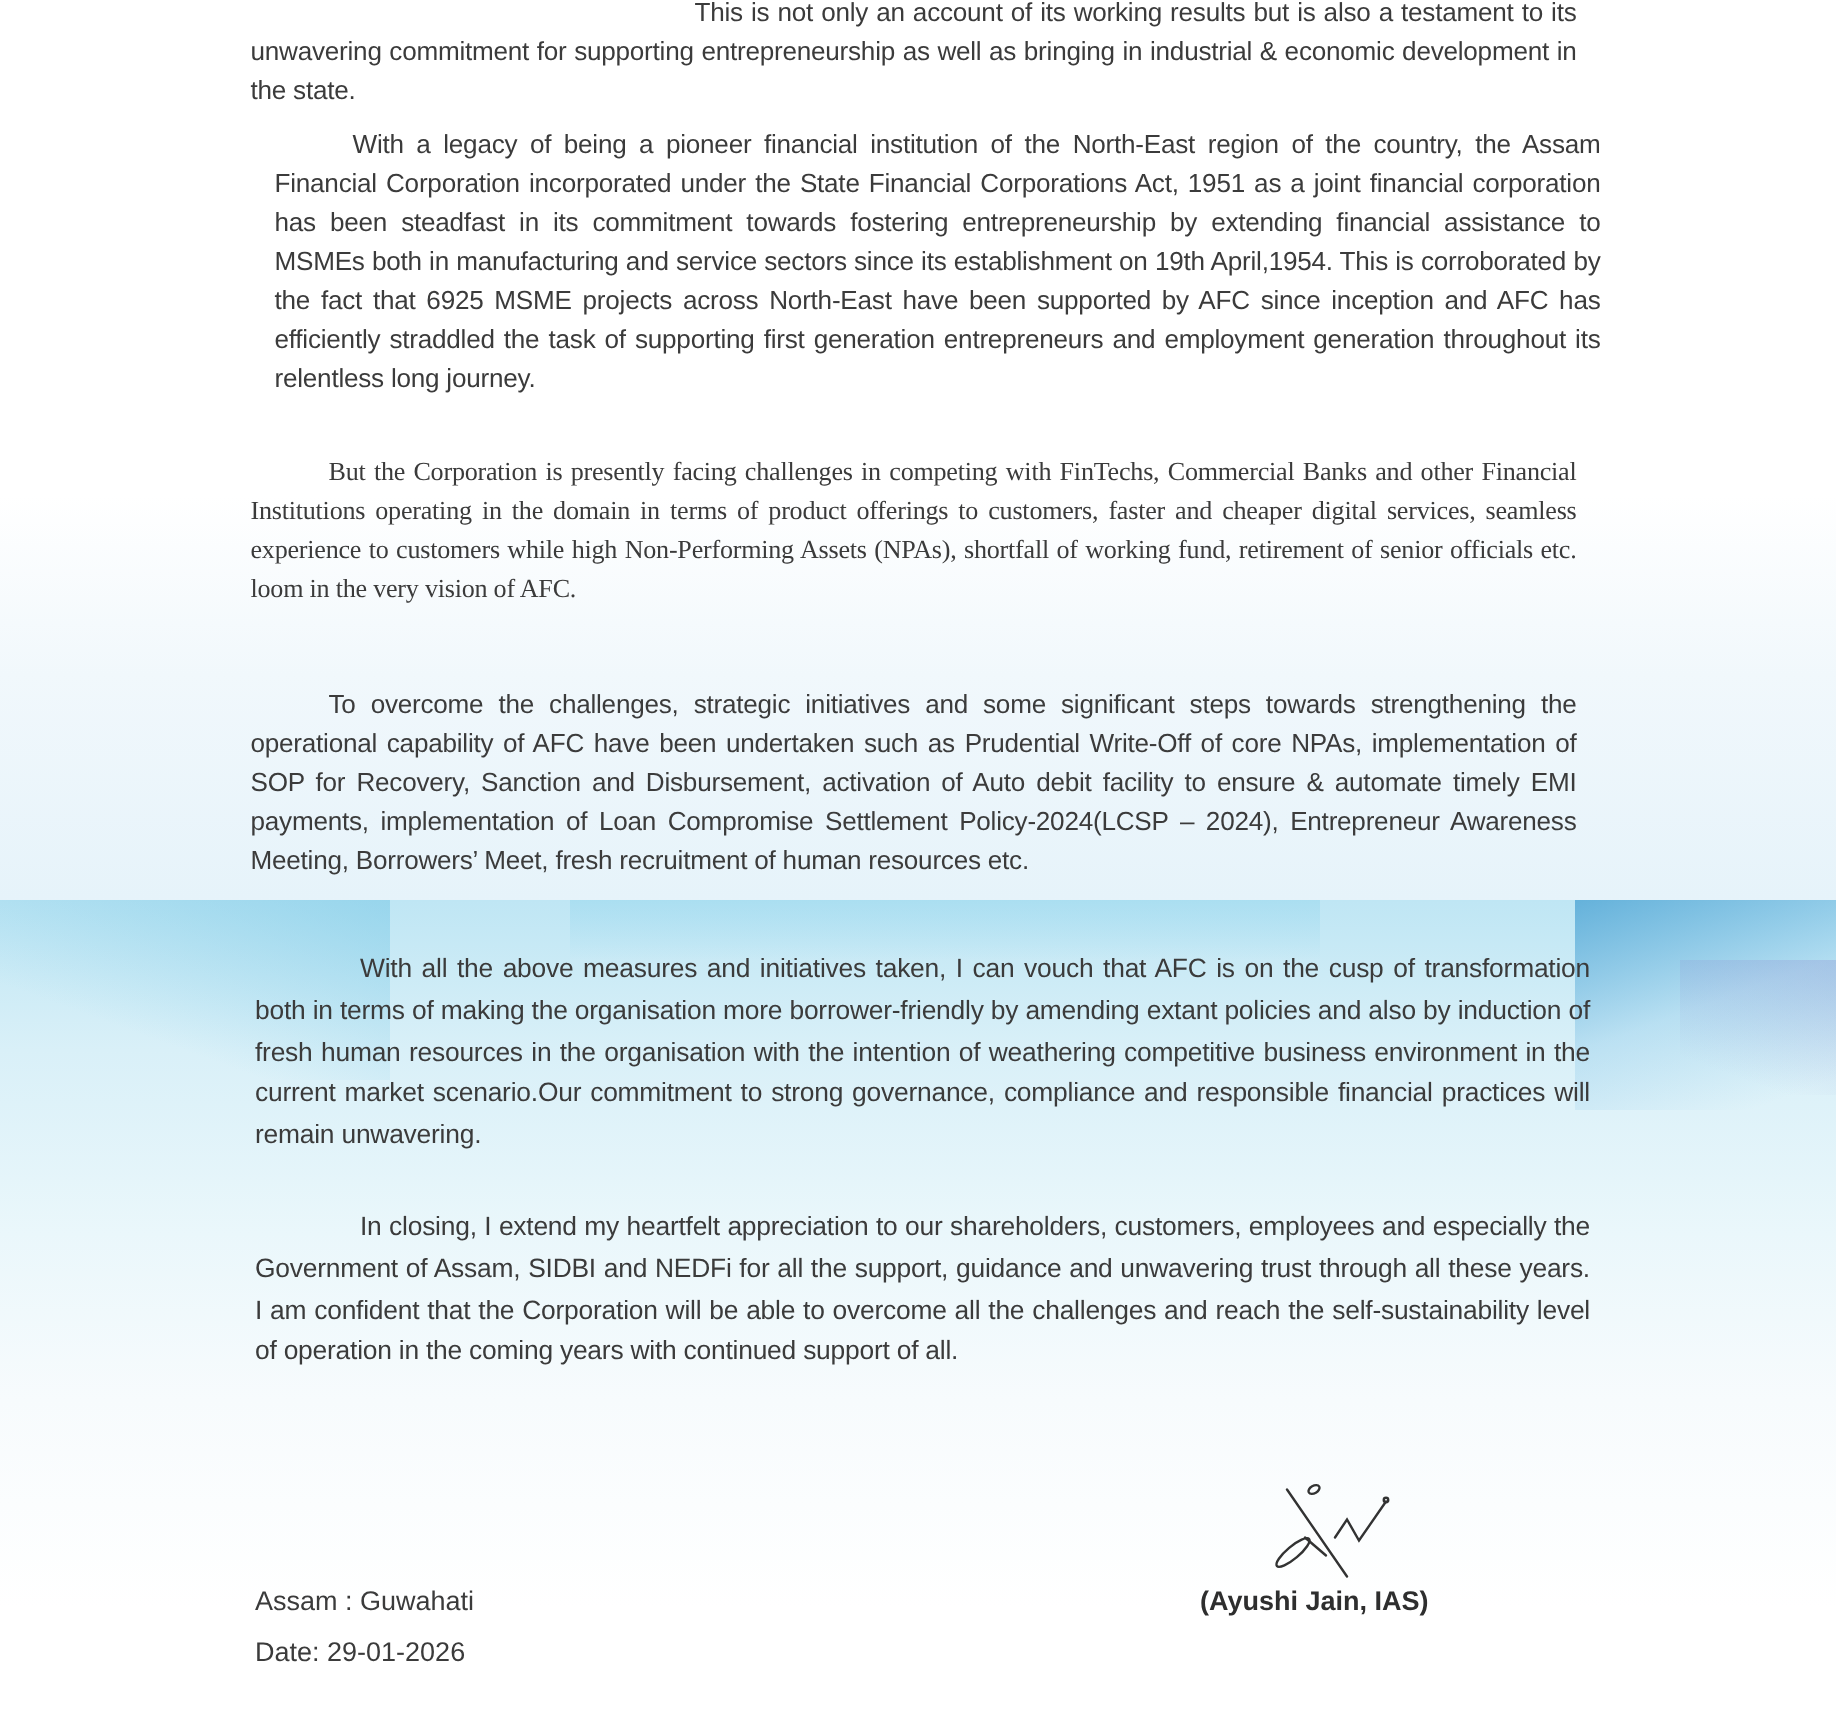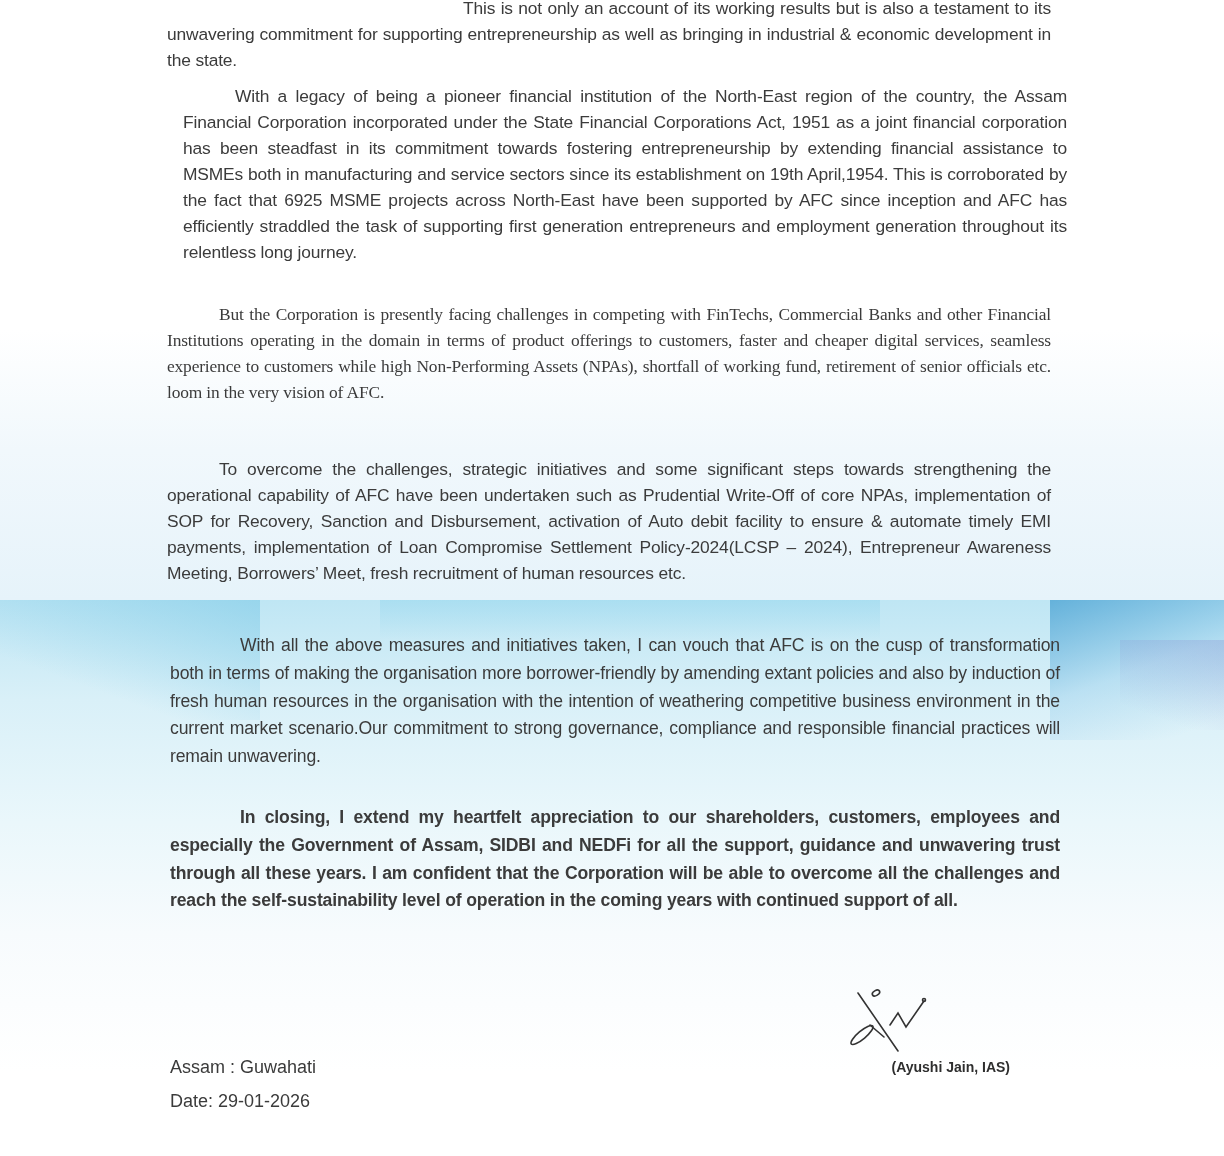--- a/index.html
+++ b/index.html
@@ -40,24 +40,24 @@
   .upper { left: 167px; width: 884px; }
   .lower { left: 170px; width: 890px; font-size: 17.6px; line-height: 27.8px; }
   .lower p { text-indent: 70px; }
 
   #p0 { top: -5px; }
   #p0 p { text-indent: 296px; }
   #p1 { top: 83px; margin-left: 16px; }
   #p2 { top: 301px; font-family: Liberation Serif, serif; }
   #p3 { top: 420px; margin-top: 36px; }
   #p4 { top: 632px; }
-  #p5 { top: 804px; font-weight: bold; }
+  #p5 { top: 804px; }
 
   .footer-left { position: absolute; left: 170px; top: 1050px; font-size: 18px; line-height: 34px; color: #3b3b3b; }
-  .footer-right { position: absolute; left: 760px; top: 1050px; width: 250px; text-align: right; font-size: 14px; line-height: 34px; color: #3b3b3b; }
+  .footer-right { position: absolute; left: 760px; top: 1050px; width: 250px; text-align: left; font-size: 18px; line-height: 34px; color: #3b3b3b; }
   .sig-name { font-weight: bold; color: #2e2e2e; padding-left: 40px; }
   .signature { position: absolute; left: 840px; top: 985px; width: 90px; height: 70px; }
 </style>
 </head>
 <body>
 
 <div class="bg-top"></div>
 <div class="bg-bottom">
   <div class="streak s1"></div>
   <div class="streak s2"></div>

